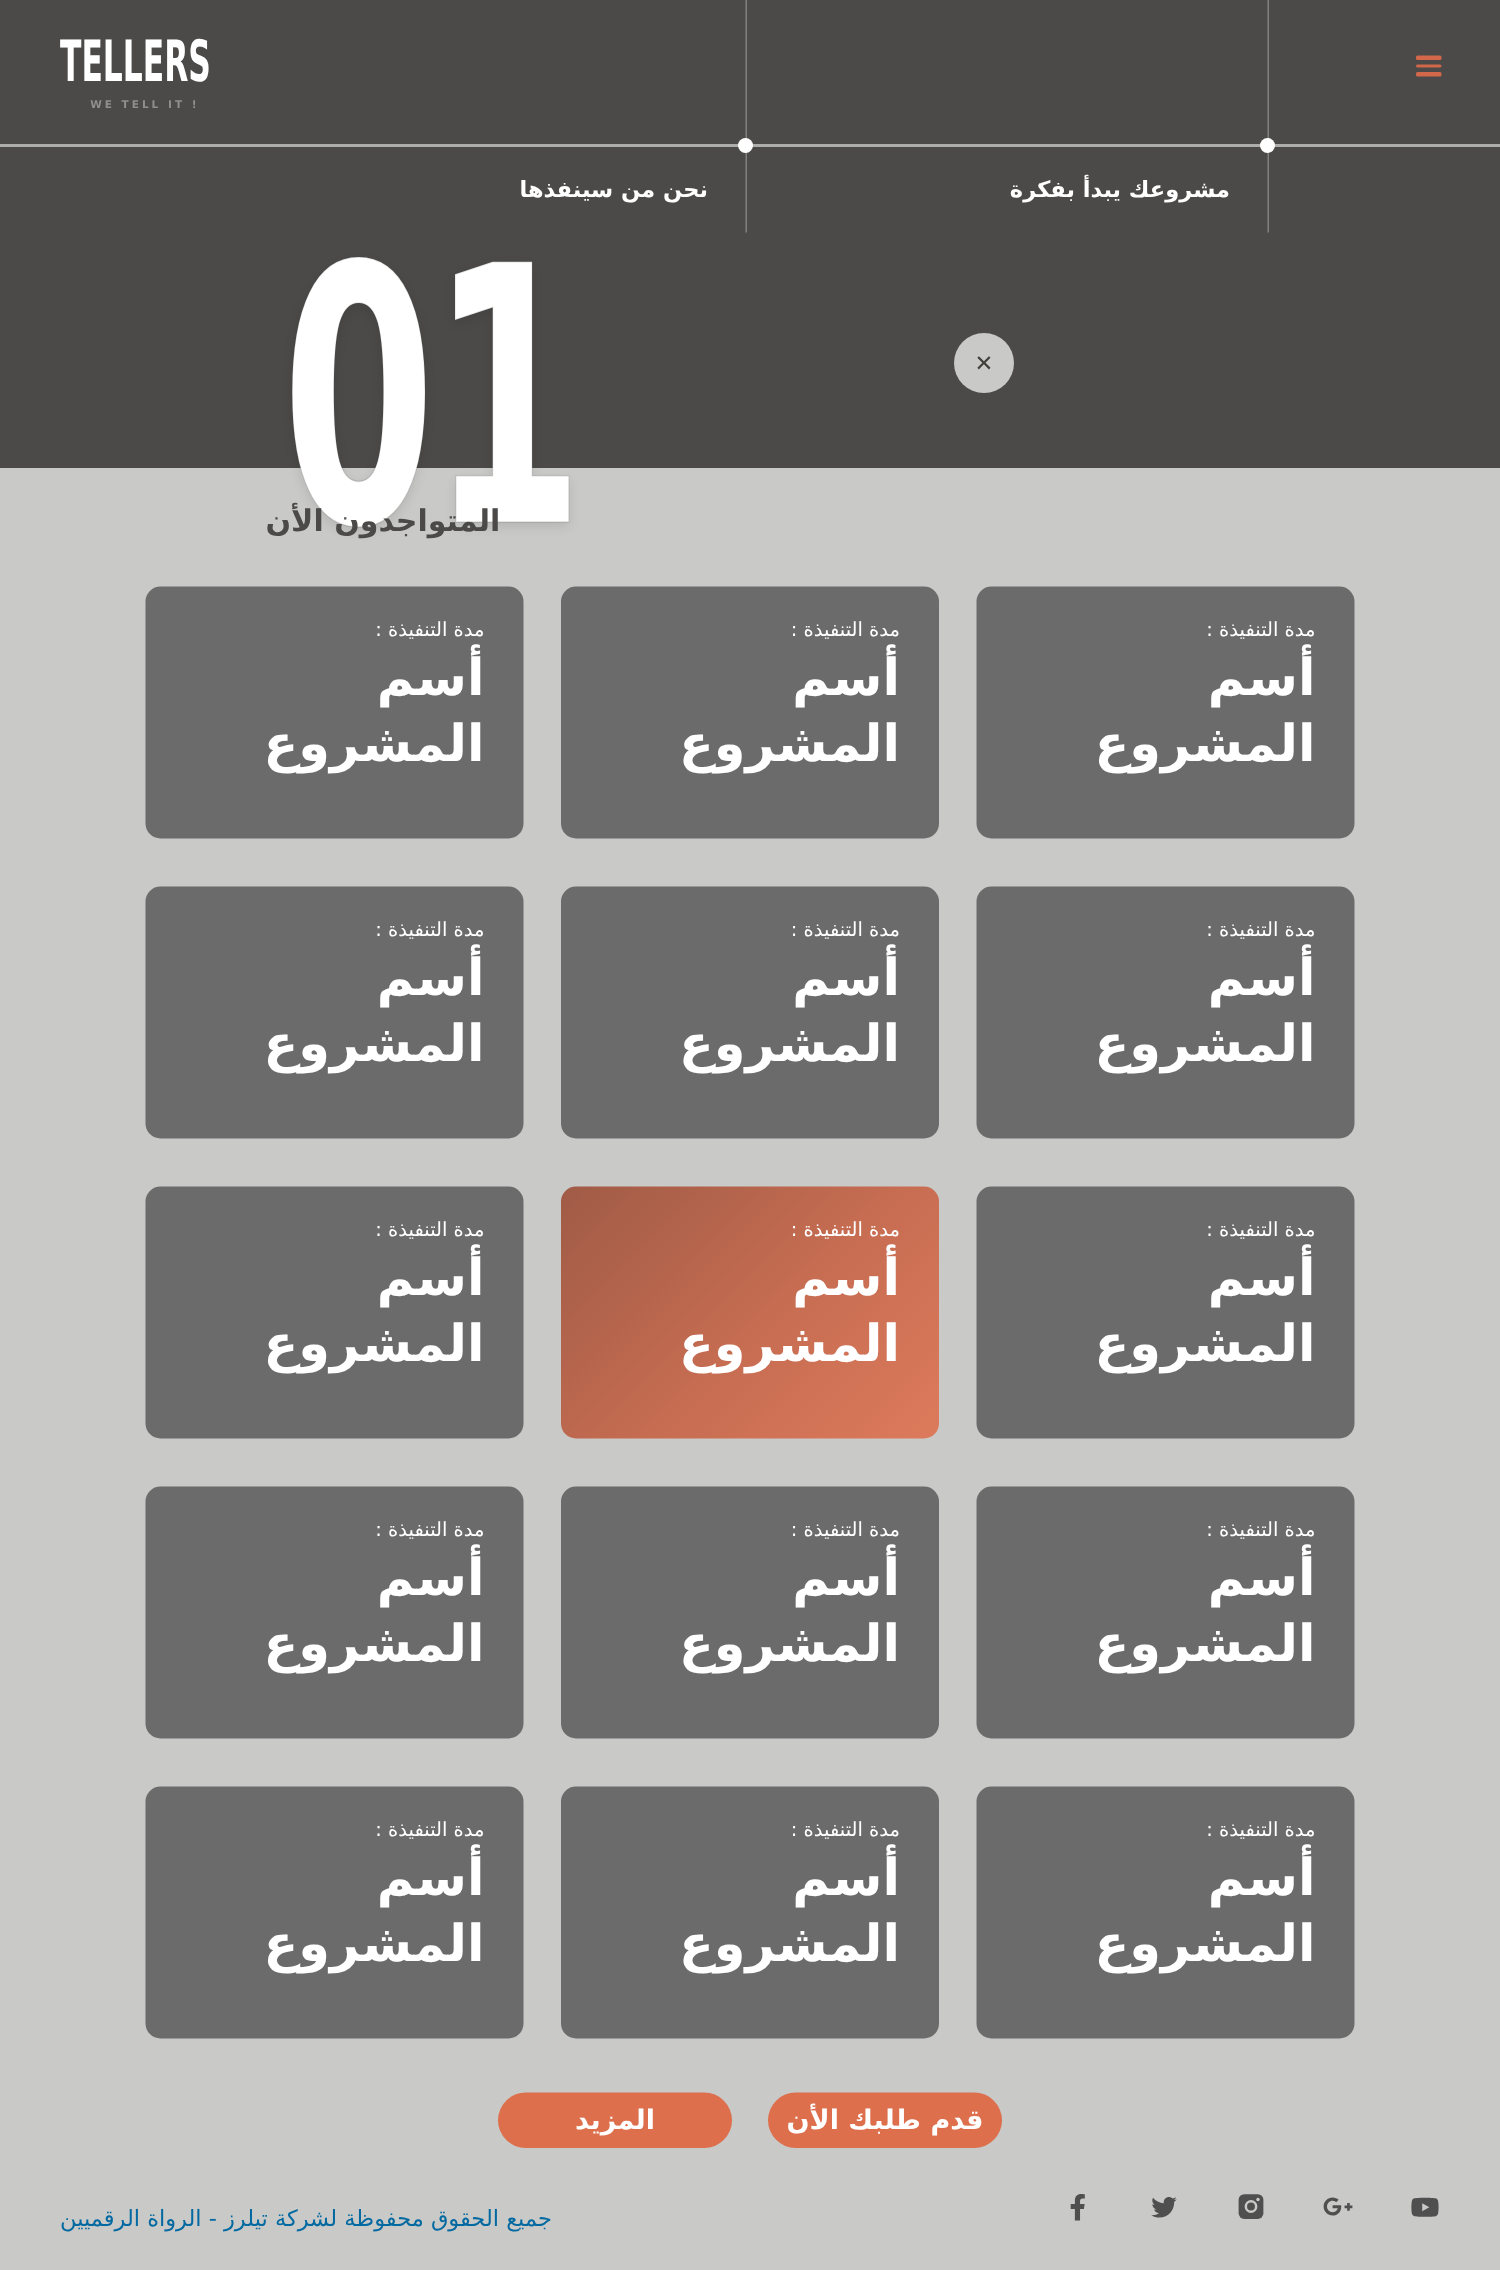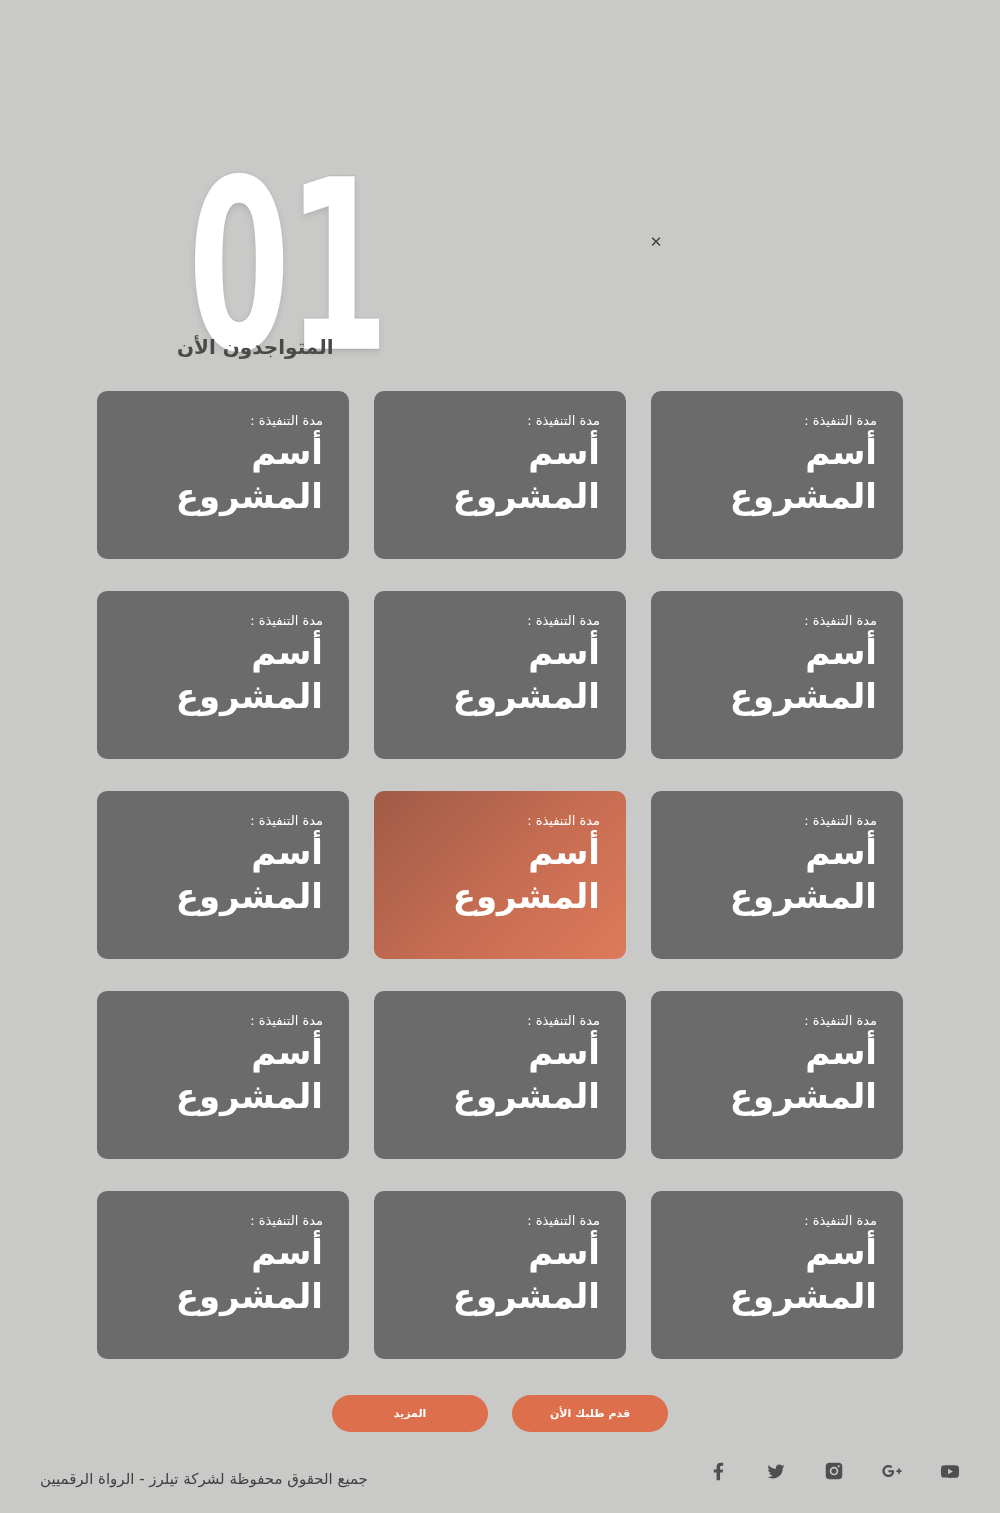--- a/index.html
+++ b/index.html
@@ -55,36 +55,57 @@
   .project-card { height:168px; border-radius:10px; background:#6b6b6b; color:#ffffff;
                   padding:21px 26px; text-align:right; cursor:pointer; }
   .project-card .duration { font-size:13px; font-weight:normal; line-height:1.4; }
   .project-card .title { font-size:34px; font-weight:bold; margin-top:0; line-height:1.3; }
   .project-card.highlight { background:linear-gradient(135deg,#a05b46 0%,#c76d52 55%,#dd7a5c 100%); }
 
   
   .actions { position:absolute; top:1395px; left:0; width:100%;
              display:flex; justify-content:center; gap:24px; direction:rtl; }
   .action-btn { width:156px; height:37px; border-radius:18.5px; border:none; background:#dd6f4c;
-                color:#ffffff; font-size:11px; font-weight:bold; font-family:"DejaVu Sans",sans-serif;
+                color:#ffffff; font-size:18px; font-weight:bold; font-family:"DejaVu Sans",sans-serif;
                 display:flex; align-items:center; justify-content:center; cursor:pointer; }
 
   
-  .footer-copyright { position:absolute; left:40px; top:1470px; font-size:15px; color:#404040;
+  .footer-copyright { position:absolute; left:40px; top:1470px; font-size:15px; color:#0369a1;
                       direction:rtl; }
   .social-row { position:absolute; top:1460px; left:708px; display:flex; align-items:center; gap:38px; }
   .social-icon { display:flex; align-items:center; justify-content:center; width:20px; height:22px;
                  cursor:pointer; }
   .social-icon svg { display:block; fill:#4f4f4f; }
 </style>
 </head>
 <body>
 
 <div class="page">
 
+  <div class="header">
+    <div class="vline v1"></div>
+    <div class="vline v2"></div>
+    <div class="hline"></div>
+    <div class="dot d1"></div>
+    <div class="dot d2"></div>
+
+    <div class="logo">
+      <div class="logo-name">TELLERS</div>
+      <div class="logo-tagline">WE TELL IT !</div>
+    </div>
+
+    <div class="hamburger">
+      <span></span>
+      <span></span>
+      <span></span>
+    </div>
+
+    <div class="nav-label nav-1">نحن من سينفذها</div>
+    <div class="nav-label nav-2">مشروعك يبدأ بفكرة</div>
+  </div>
 
   <div class="big-number">01</div>
   <div class="step-caption">المتواجدون الأن</div>
 
   <div class="close-btn">
     <span>✕</span>
   </div>
 
 
   <div class="projects-grid">

